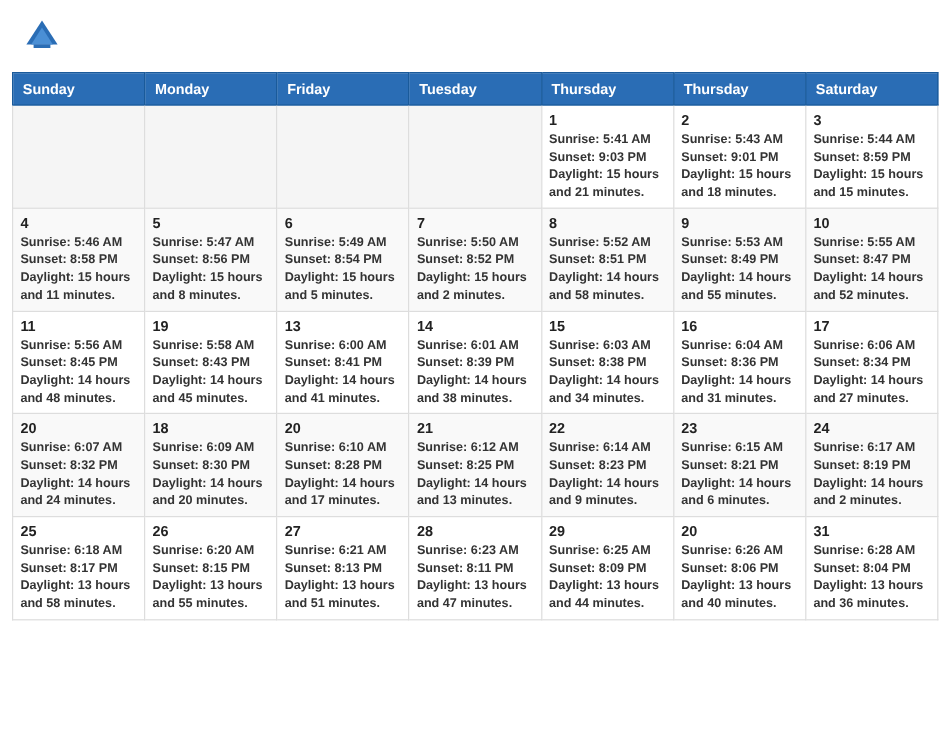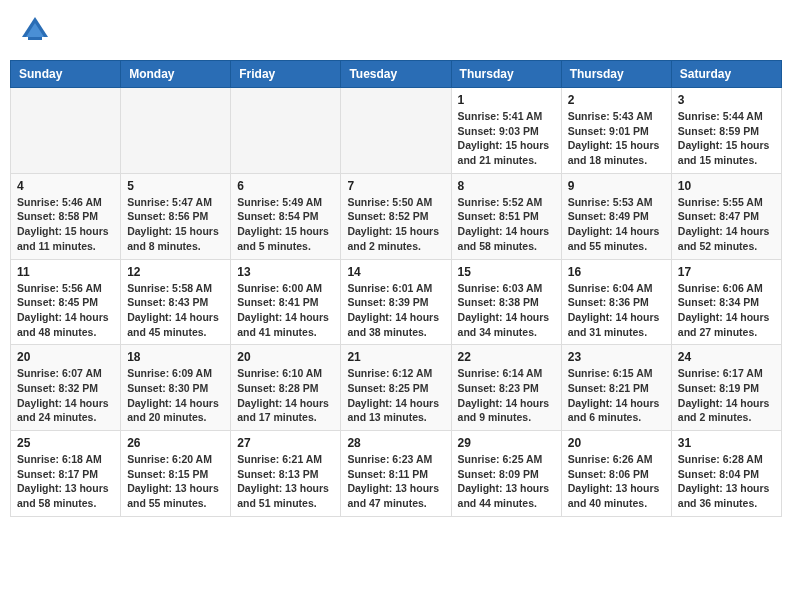--- a/index.html
+++ b/index.html
@@ -178,21 +178,21 @@
           <div class="day-num">10</div>
           <div class="day-info">Sunrise: 5:55 AM<br>Sunset: 8:47 PM<br>Daylight: 14 hours and 52 minutes.</div>
         </td>
       </tr>
       <tr class="week-row">
         <td>
           <div class="day-num">11</div>
           <div class="day-info">Sunrise: 5:56 AM<br>Sunset: 8:45 PM<br>Daylight: 14 hours and 48 minutes.</div>
         </td>
         <td>
-          <div class="day-num">12</div>
+          <div class="day-num">19</div>
           <div class="day-info">Sunrise: 5:58 AM<br>Sunset: 8:43 PM<br>Daylight: 14 hours and 45 minutes.</div>
         </td>
         <td>
           <div class="day-num">13</div>
           <div class="day-info">Sunrise: 6:00 AM<br>Sunset: 8:41 PM<br>Daylight: 14 hours and 41 minutes.</div>
         </td>
         <td>
           <div class="day-num">14</div>
           <div class="day-info">Sunrise: 6:01 AM<br>Sunset: 8:39 PM<br>Daylight: 14 hours and 38 minutes.</div>
         </td>

